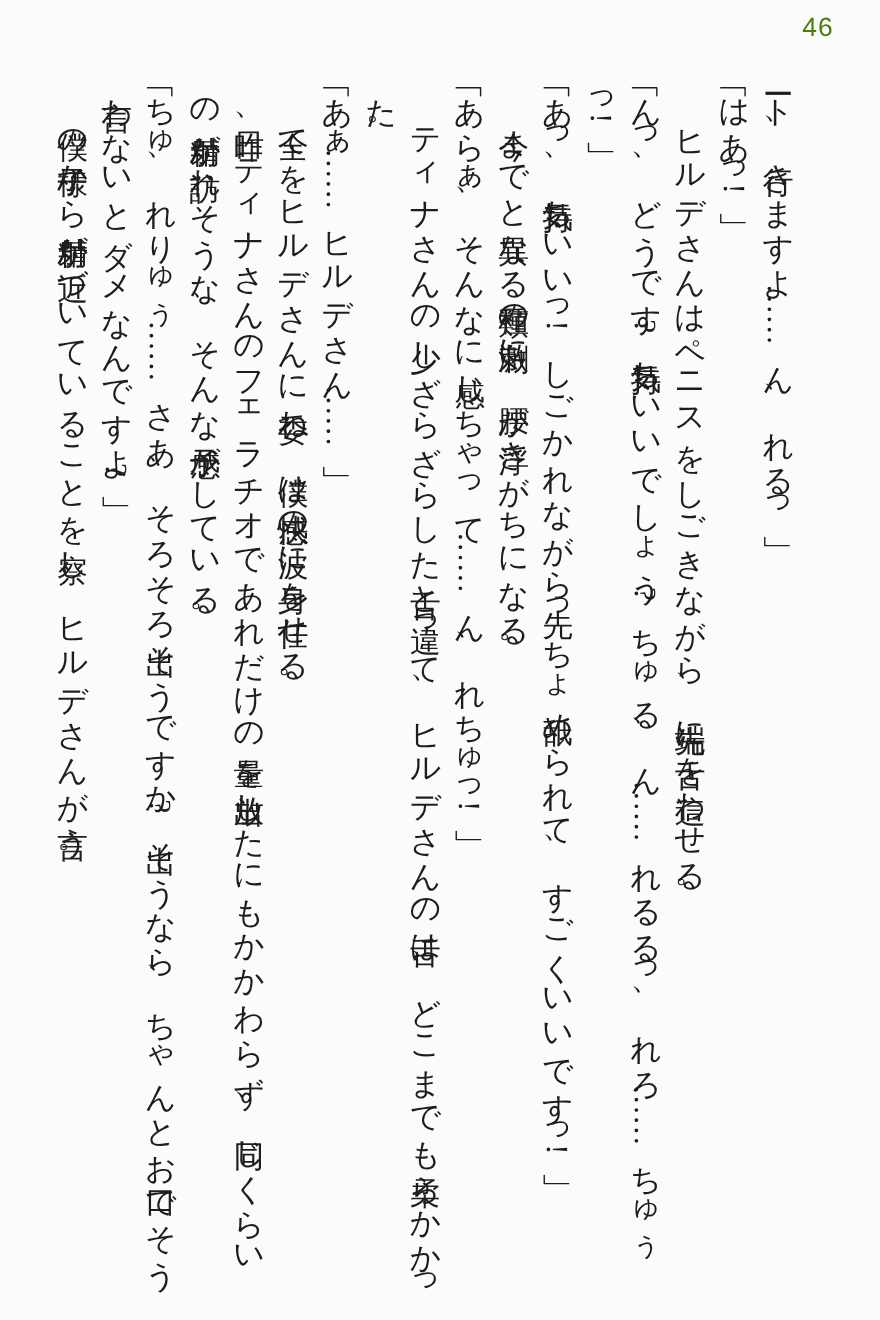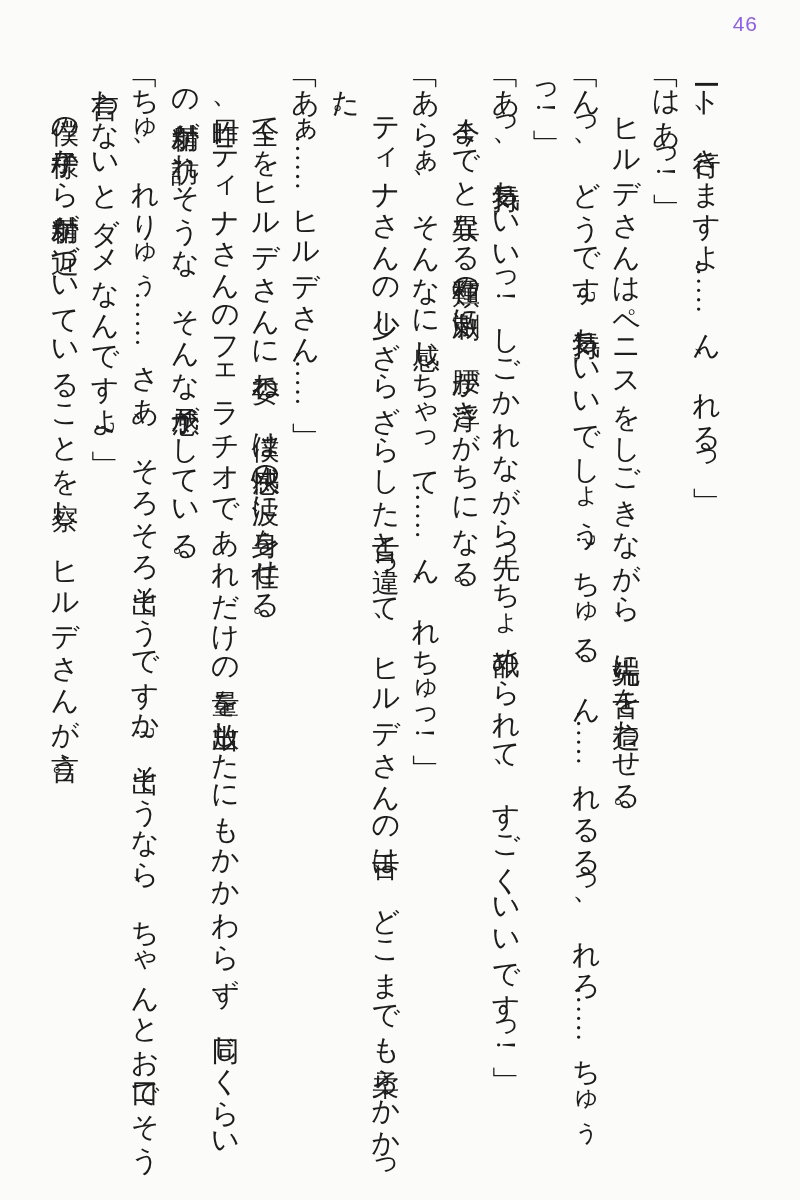--- a/index.html
+++ b/index.html
@@ -17,24 +17,24 @@
     width: 800px;
     height: 1200px;
     background: #fbfbf9;
     color: #1d1d1d;
   }
   .page-number {
     position: absolute;
     top: 12px;
     right: 42px;
     font-family: "Liberation Sans", "DejaVu Sans", sans-serif;
-    font-size: 21px;
+    font-size: 24px;
     font-weight: 500;
     letter-spacing: 1px;
-    color: #8b5cf6;
+    color: #4d7c0f;
   }
   .text-area {
     position: absolute;
     top: 70px;
     right: 74px;
     height: 1124px;
     width: 682px;
     writing-mode: vertical-rl;
     text-orientation: mixed;
     font-family: "Liberation Serif", "DejaVu Serif", serif;

